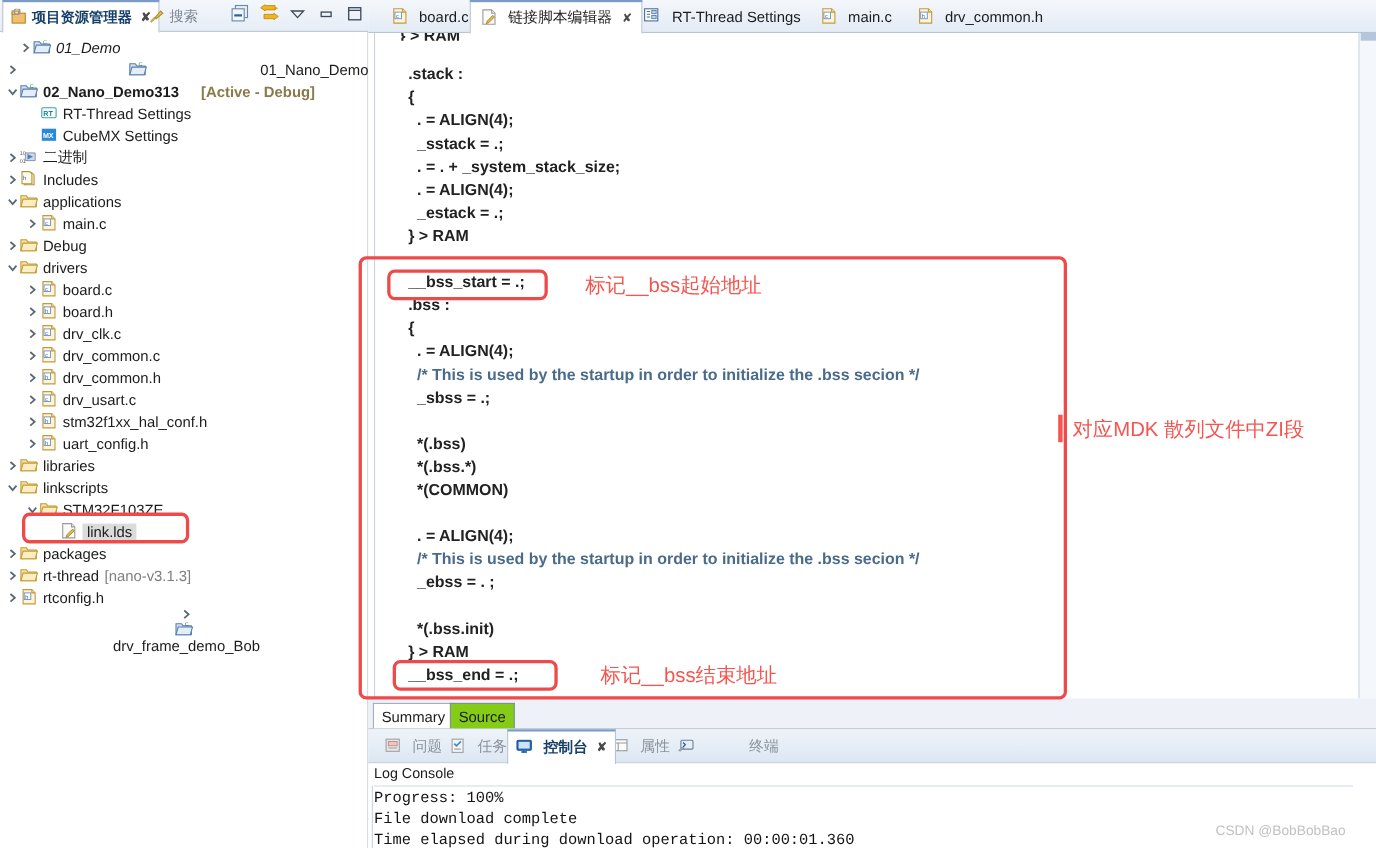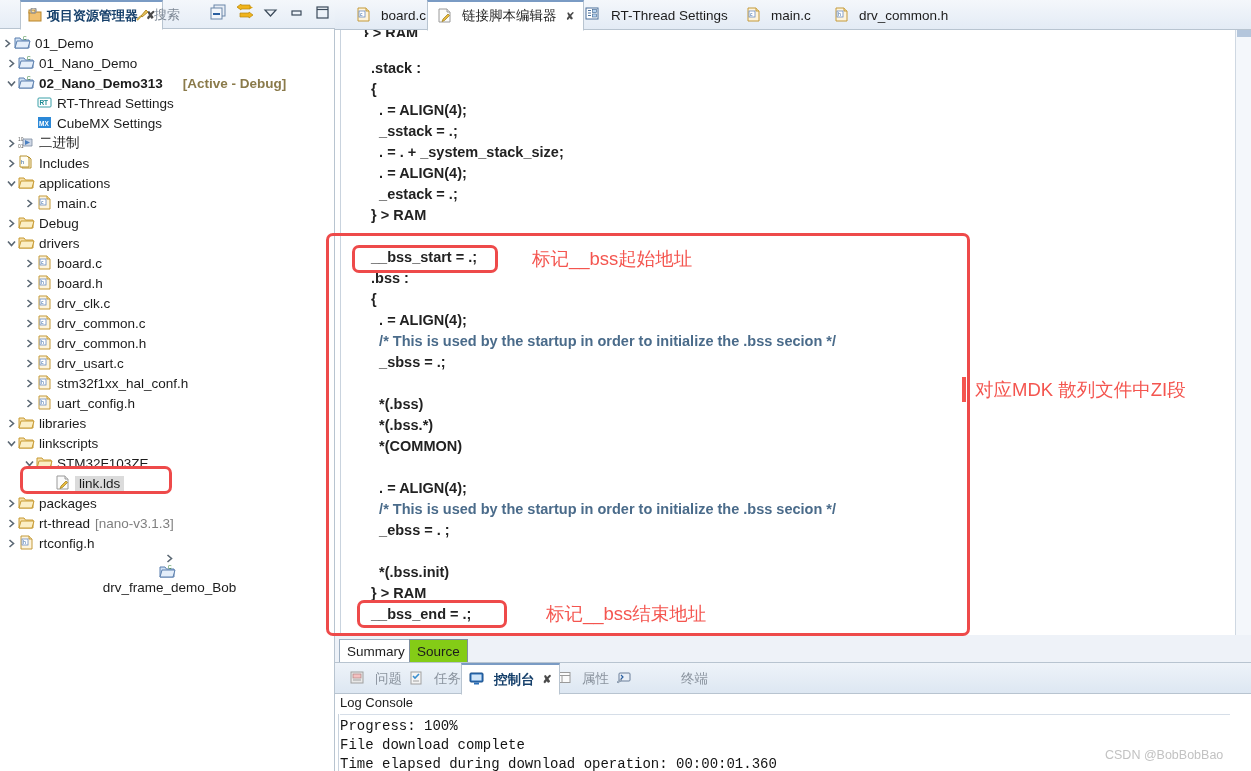--- a/index.html
+++ b/index.html
@@ -196,21 +196,21 @@
   }
 </style>
 </head>
 <body>
 
 <div id="root">
 
   <div id="left-panel">
 
     <div id="left-tabbar">
-      <div class="ltab active" style="left:20px">
+      <div class="ltab active" style="left:2px">
         <span style="display:inline-block;width:15px;height:15px">
           <svg width="15" height="15" viewBox="0 0 15 15">
             <rect x="1" y="4" width="12" height="9" fill="#f0c070" stroke="#b8862c"></rect>
             <rect x="1" y="2" width="6" height="3" fill="#f8dca0" stroke="#b8862c"></rect>
             <rect x="3" y="0" width="5" height="5" rx="2" fill="none" stroke="#9a9a9a" stroke-width="1.4"></rect>
           </svg>
         </span>
         <span>项目资源管理器</span>
         <span class="xglyph">✘</span>
       </div>
@@ -252,36 +252,36 @@
         <span class="tool-btn">
           <svg width="17" height="17" viewBox="0 0 17 17">
             <rect x="3" y="3" width="11" height="11" fill="none" stroke="#3b4a5a" stroke-width="1.2"></rect>
             <path d="M3 5.5 L14 5.5" stroke="#3b4a5a" stroke-width="1.2"></path>
           </svg>
         </span>
       </div>
     </div>
 
     <div id="tree">
-        <div class="trow" style="padding-left: 0;">
+        <div class="trow" style="padding-left: 16px; font-style: italic;">
           <span class="tw">
             <svg width="11" height="11" viewBox="0 0 11 11">
               <path d="M3.5 2 L7.5 5.5 L3.5 9" fill="none" stroke="#5a6773" stroke-width="1.6"></path>
             </svg>
           </span>
           <span class="tico">
             <svg width="17" height="15" viewBox="0 0 17 15">
               <path d="M1 3 L6 3 L7.5 5 L15 5 L15 13 L1 13 Z" fill="#cfe0f4" stroke="#5b7fae"></path>
               <path d="M3 6 L16 6 L14 13 L1 13 Z" fill="#e4eefa" stroke="#5b7fae"></path>
               <text x="9" y="5.4" font-size="5" fill="#2d7d2d" font-family="sans-serif">C</text>
             </svg>
           </span>
           <span class="tlabel">01_Demo</span>
         </div>
-        <div class="trow" style="padding-left: 4px;">
+        <div class="trow" style="padding-left: 4px; justify-content: space-between;">
           <span class="tw">
             <svg width="11" height="11" viewBox="0 0 11 11">
               <path d="M3.5 2 L7.5 5.5 L3.5 9" fill="none" stroke="#5a6773" stroke-width="1.6"></path>
             </svg>
           </span>
           <span class="tico">
             <svg width="17" height="15" viewBox="0 0 17 15">
               <path d="M1 3 L6 3 L7.5 5 L15 5 L15 13 L1 13 Z" fill="#cfe0f4" stroke="#5b7fae"></path>
               <path d="M3 6 L16 6 L14 13 L1 13 Z" fill="#e4eefa" stroke="#5b7fae"></path>
               <text x="9" y="5.4" font-size="5" fill="#2d7d2d" font-family="sans-serif">C</text>

